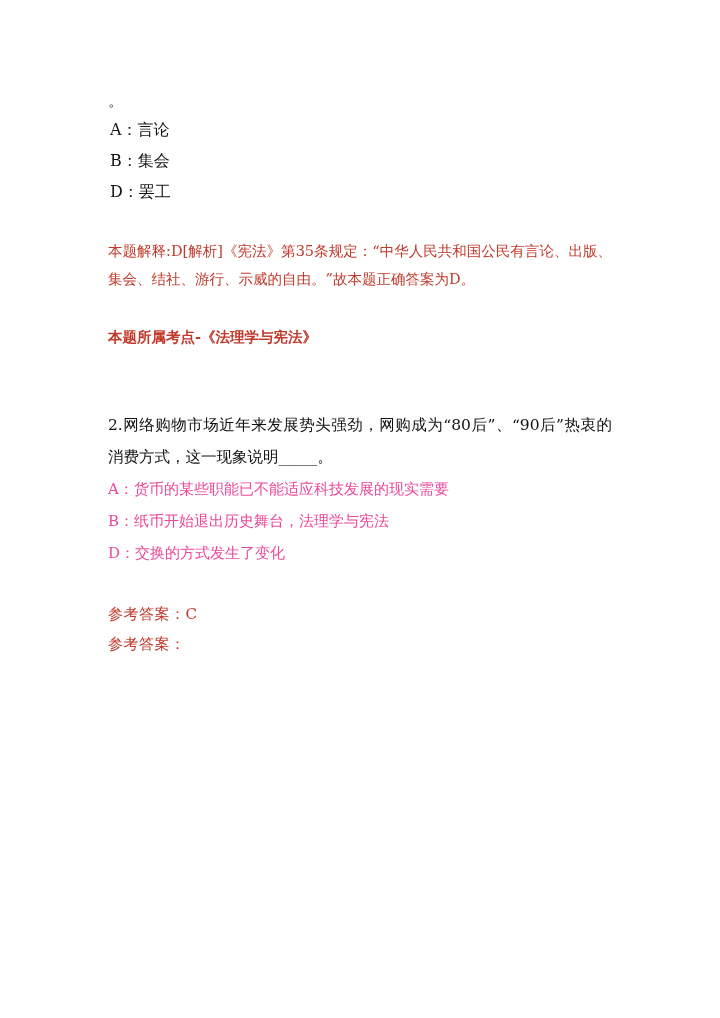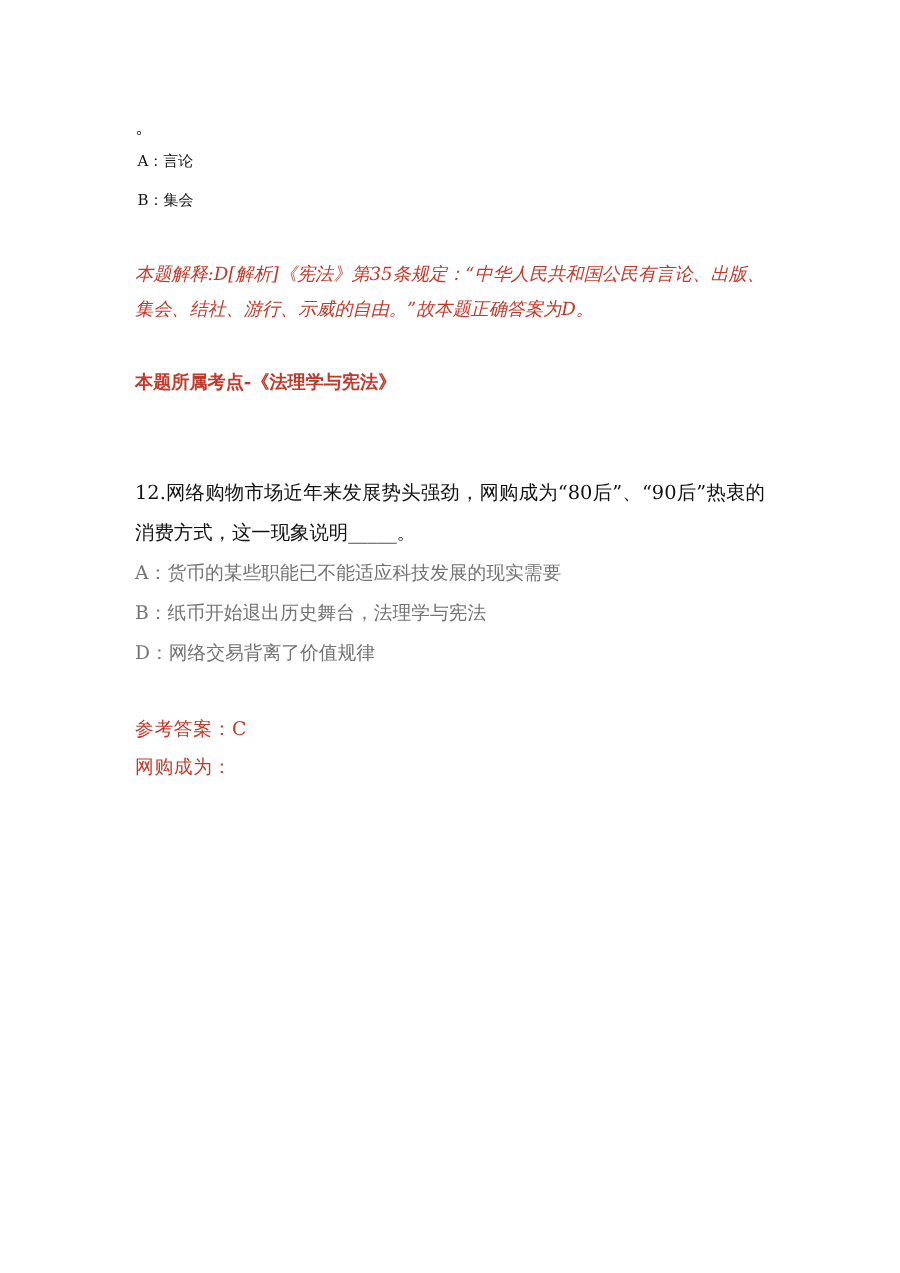--- a/index.html
+++ b/index.html
@@ -18,103 +18,103 @@
     width: 720px;
     height: 1018px;
     background: #ffffff;
     box-sizing: border-box;
     padding: 88px 108px 0 108px;
   }
   .q-block {
     margin: 0;
   }
   .opt {
-    font-size: 12px;
+    font-size: 16px;
     line-height: 31px;
     color: #111111;
     padding-left: 2px;
   }
   .answer-line {
     font-size: 15px;
     line-height: 30px;
     color: #c0392b;
     letter-spacing: 0.5px;
   }
   .explain {
     font-size: 14.5px;
     line-height: 28px;
     color: #c0392b;
     text-align: justify;
-    font-style: italic;
   }
   .topic {
     font-size: 14.5px;
     line-height: 28px;
     color: #c0392b;
     font-weight: bold;
   }
   .spacer-lg { height: 58px; }
   .spacer-md { height: 30px; }
   .stem {
     font-size: 15.5px;
     line-height: 32px;
     color: #111111;
     text-align: justify;
   }
   .indent-opt {
     font-size: 15px;
     line-height: 32px;
-    color: #737373;
+    color: #ec4899;
   }
   .opt-label {
     display: inline-block;
     min-width: 26px;
   }
   .dot-line {
     font-size: 15px;
     line-height: 26px;
     color: #111111;
   }
 </style>
 </head>
 <body>
 
 <div class="page">
 
   <div class="q-block">
     <div class="dot-line">。</div>
     <div class="opt">A：言论</div>
     <div class="opt">B：集会</div>
+    <div class="opt">D：罢工</div>
 
     <div class="spacer-md"></div>
 
     <div class="explain">本题解释:D[解析]《宪法》第35条规定：“中华人民共和国公民有言论、出版、集会、结社、游行、示威的自由。”故本题正确答案为D。</div>
 
     <div class="spacer-md"></div>
 
     <div class="topic">本题所属考点-《法理学与宪法》</div>
   </div>
 
   <div class="spacer-lg"></div>
 
   <div class="q-block">
-    <div class="stem">12.网络购物市场近年来发展势头强劲，网购成为“80后”、“90后”热衷的消费方式，这一现象说明_____。</div>
+    <div class="stem">2.网络购物市场近年来发展势头强劲，网购成为“80后”、“90后”热衷的消费方式，这一现象说明_____。</div>
 
     <div class="indent-opt">
       <span class="opt-label">A：</span><span>货币的某些职能已不能适应科技发展的现实需要</span>
     </div>
     <div class="indent-opt">
       <span class="opt-label">B：</span><span>纸币开始退出历史舞台，法理学与宪法</span>
     </div>
     <div class="indent-opt">
-      <span class="opt-label">D：</span><span>网络交易背离了价值规律</span>
+      <span class="opt-label">D：</span><span>交换的方式发生了变化</span>
     </div>
 
     <div class="spacer-md"></div>
 
     <div class="answer-line">参考答案：C</div>
-    <div class="answer-line">网购成为：</div>
+    <div class="answer-line">参考答案：</div>
 
     <div class="spacer-lg"></div>
 
   </div>
 
 </div>
 
 </body></html>

